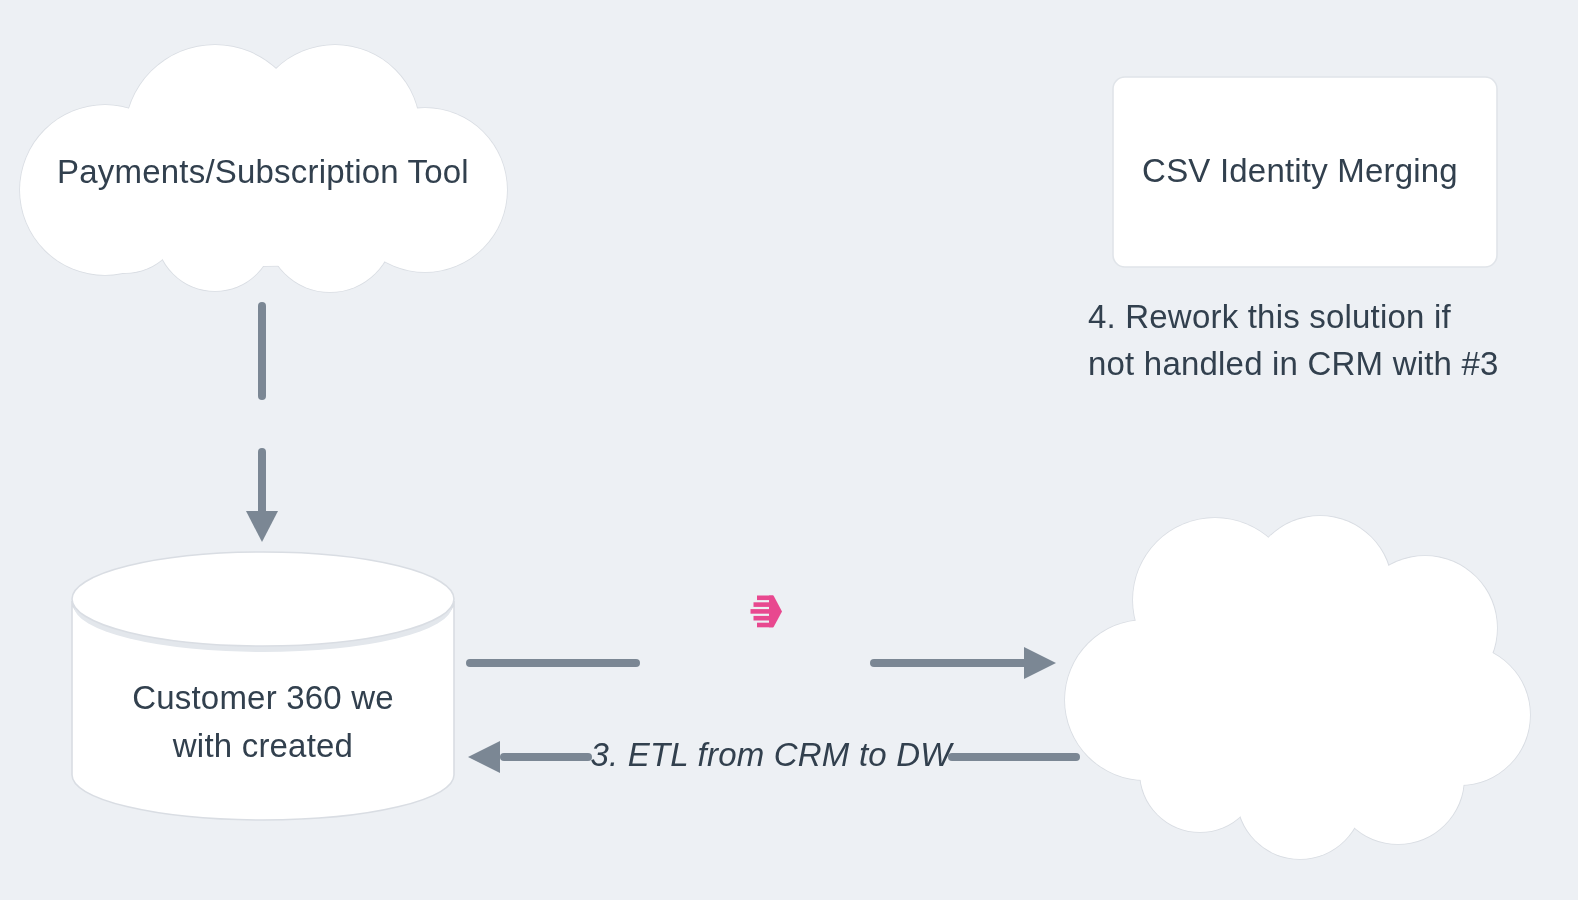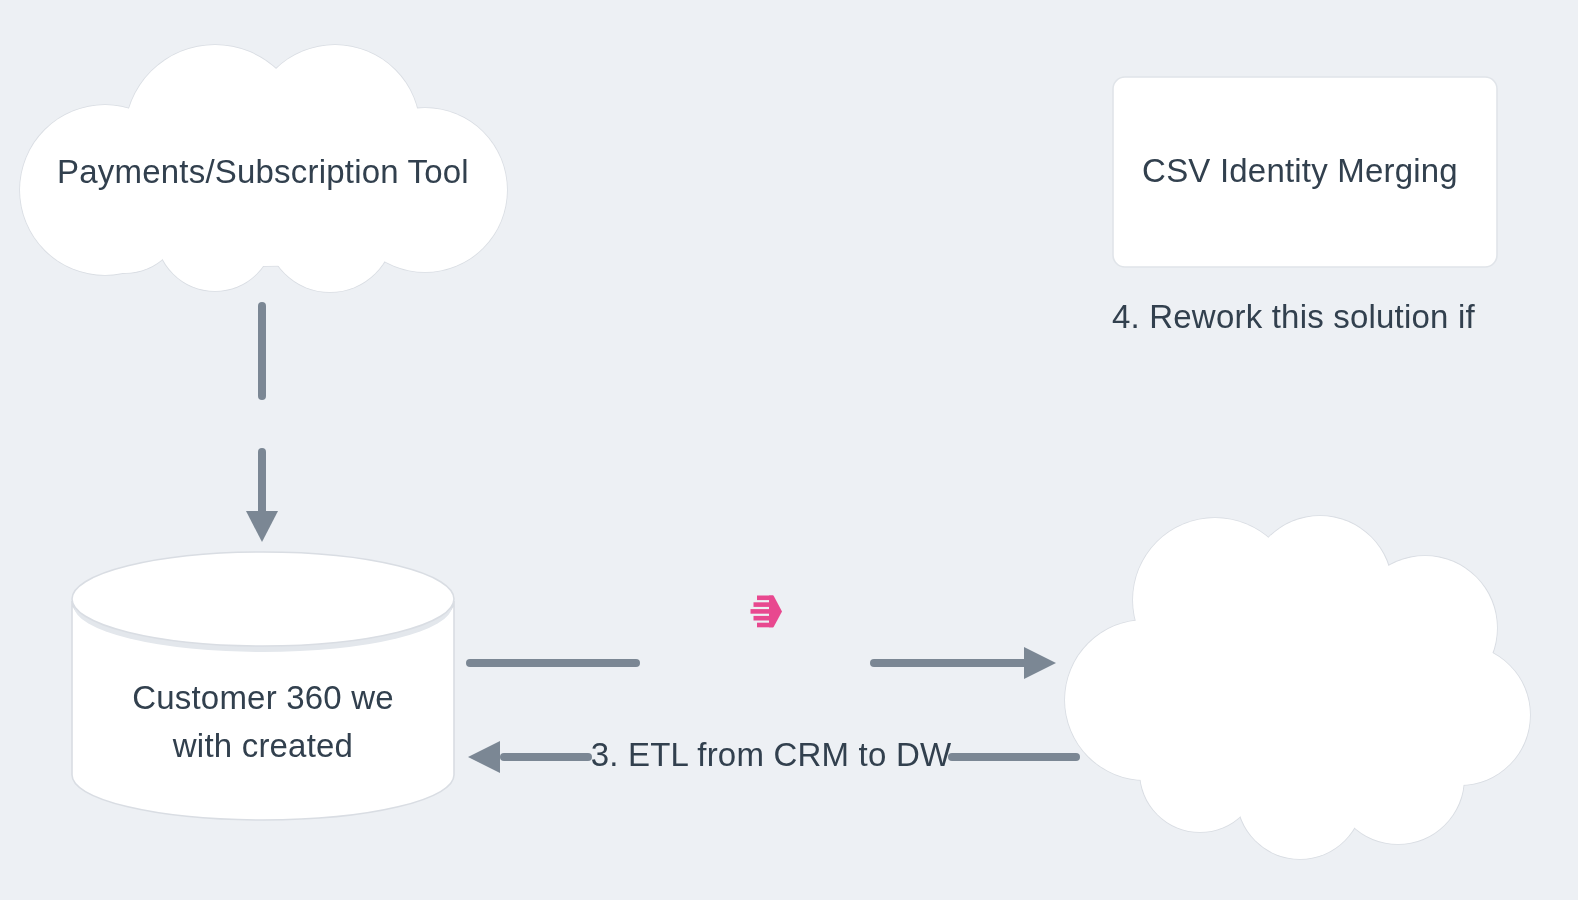--- a/index.html
+++ b/index.html
@@ -33,21 +33,21 @@
     transform:translate(-50%,-50%);
     font-size:33px;font-weight:500;color:var(--text);
     white-space:nowrap;letter-spacing:.2px;text-align:center;
   }
   .label .line{line-height:48px;}
   .note{
     position:absolute;left:1088px;top:293px;
     font-size:33px;font-weight:500;color:var(--text);
     letter-spacing:.2px;
   }
-  .note .line{line-height:47px;white-space:nowrap;margin-left:24px;}
+  .note .line{line-height:47px;white-space:nowrap;}
 </style>
 </head>
 <body>
 
 <div class="stage">
 
   <svg width="1578" height="900" viewBox="0 0 1578 900">
     <defs>
       <g id="cloud-payments">
         <circle cx="105" cy="190" r="85"></circle>
@@ -123,19 +123,20 @@
   <div class="label" style="left:1300px;top:171px;">CSV Identity Merging</div>
 
   <div class="label" style="left:263px;top:722px;text-align:center;">
     <div class="line">Customer 360 we</div>
     <div class="line">with created</div>
   </div>
 
 
 
 
-  <div class="label" style="left:771px;top:755px;">3. ETL from CRM to DW</div>
+  <div class="label" style="left:771px;top:755px;font-style:italic;">3. ETL from CRM to DW</div>
 
   <div class="note">
     <div class="line">4. Rework this solution if</div>
+    <div class="line">not handled in CRM with #3</div>
   </div>
 
 </div>
 
 </body></html>

